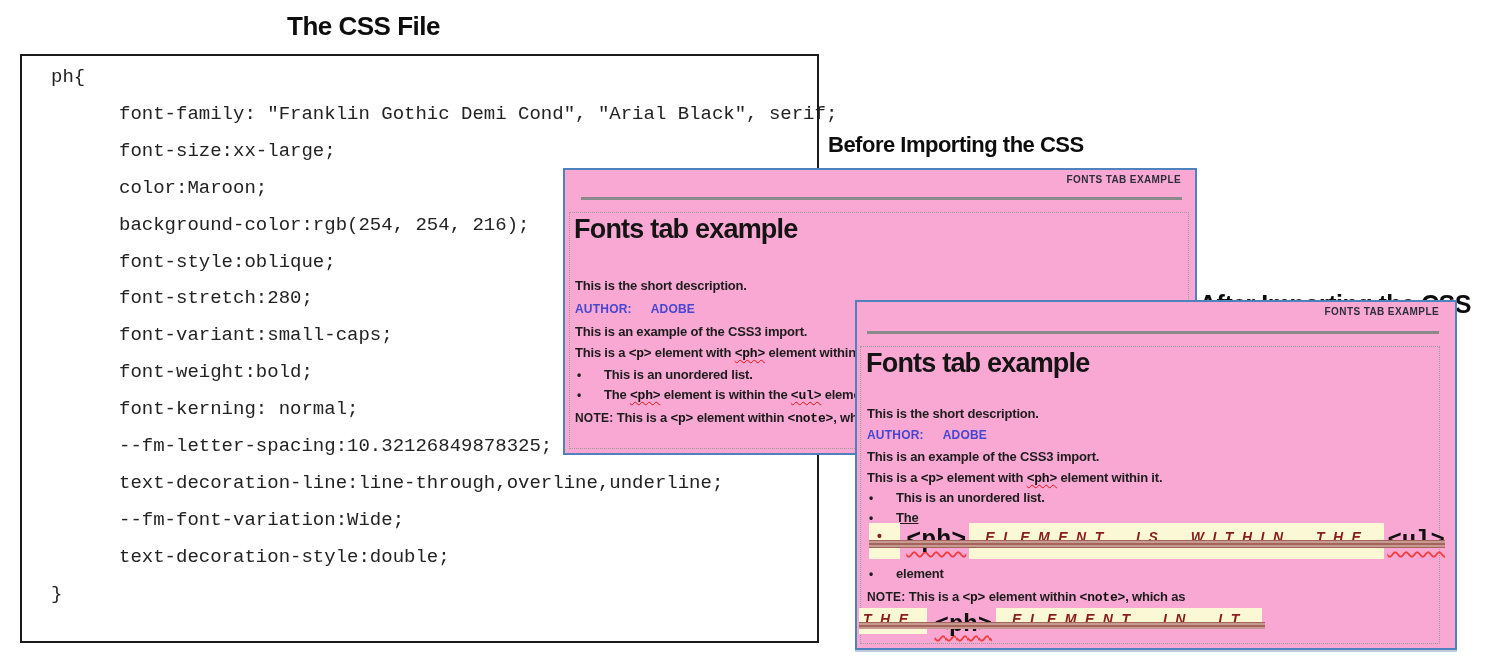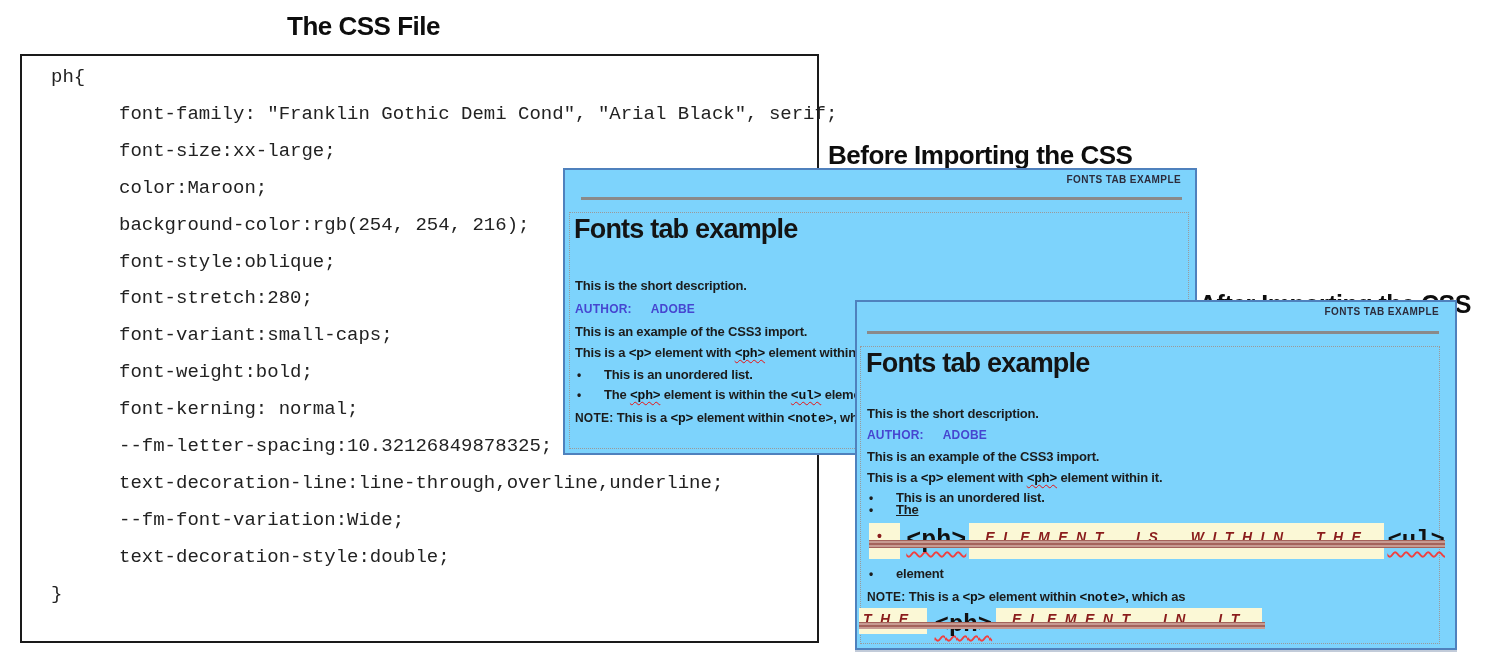--- a/index.html
+++ b/index.html
@@ -3,33 +3,33 @@
 <meta charset="utf-8">
 <style>
   * { margin:0; padding:0; box-sizing:border-box; }
   html,body { width:1509px; height:663px; background:#ffffff; overflow:hidden;
               font-family:"Liberation Sans", sans-serif; }
 
   
   .big-title { position:absolute; font-weight:bold; color:#0d0d0d;
                white-space:nowrap; letter-spacing:-0.5px; }
   #css-title    { left:287px; top:11px;  font-size:26px; }
-  #before-title { left:828px; top:132px; font-size:26px;margin-top:8px; }
+  #before-title { left:828px; top:132px; font-size:22px; }
   #after-title  { left:1199px; top:262px; font-size:25px;margin-top:28px; }
 
   
   #css-box { position:absolute; left:20px; top:54px; width:799px; height:589px;
              background:#ffffff; border:2px solid #1a1a1a; z-index:1; }
   .code-line { font-family:"Liberation Mono", monospace; font-size:19px;
                line-height:36.9px; color:#222; white-space:nowrap; padding-left:5px; }
   .code-line.indent { padding-left:73px; }
   #css-box .inner { padding-top:3px;margin-left:24px; }
 
   
-  .panel { position:absolute; background:#7dd3fc; border:2px solid #4f81bd; }
+  .panel { position:absolute; background:#f9a8d4; border:2px solid #4f81bd; }
   #before-panel { left:563px; top:168px; width:634px; height:287px; z-index:2; }
   #after-panel  { left:855px; top:300px; width:602px; height:350px; z-index:3;
                   box-shadow:0 2px 0 rgba(120,140,170,0.45); }
 
   .page-header { position:absolute; font-size:10px; font-weight:bold;
                  color:#2c2c3c; letter-spacing:0.4px; white-space:nowrap; }
   .rule { position:absolute; height:3px; background:#8a8a8a; }
   .dotted { position:absolute; border:1px dotted #9a9a9a; }
   .doc-heading { position:absolute; font-weight:bold; font-size:27px;
                  letter-spacing:-0.8px; color:#141414; white-space:nowrap; }
@@ -123,21 +123,21 @@
   <div class="line author" style="top:126px;">
     <span>AUTHOR:</span><span class="val">ADOBE</span>
   </div>
   <div class="line" style="top:147px;">This is an example of the CSS3 import.</div>
   <div class="line" style="top:168px;">
     <span>This is a </span><span class="ct">&lt;p&gt;</span><span> element with </span><span class="ct sq">&lt;ph&gt;</span><span> element within it.</span>
   </div>
   <div class="line" style="top:188px;">
     <span class="bullet-glyph">•</span><span>This is an unordered list.</span>
   </div>
-  <div class="line" style="top:200px;text-decoration:underline;">
+  <div class="line" style="top:208px;text-decoration:underline;">
     <span class="bullet-glyph">•</span><span>The</span>
   </div>
 
   <div class="styled-row" style="left:12px; top:221px; width:576px; height:37px;">
     <div class="band" style="top:17px; height:8px;"></div>
     <div class="cream" style="width:34px; height:36px; padding:5px 0 0 8px; color:#8a1c1c; font-weight:bold; font-size:14px;">
       <span>•</span>
     </div>
     <div class="tag-big" style="font-size:25px; line-height:27px; margin:4px 1px 0 6px;">&lt;ph&gt;</div>
     <div class="cream styled-txt" style="height:36px; padding:6px 15px 0 16px; margin-left:2px;">

